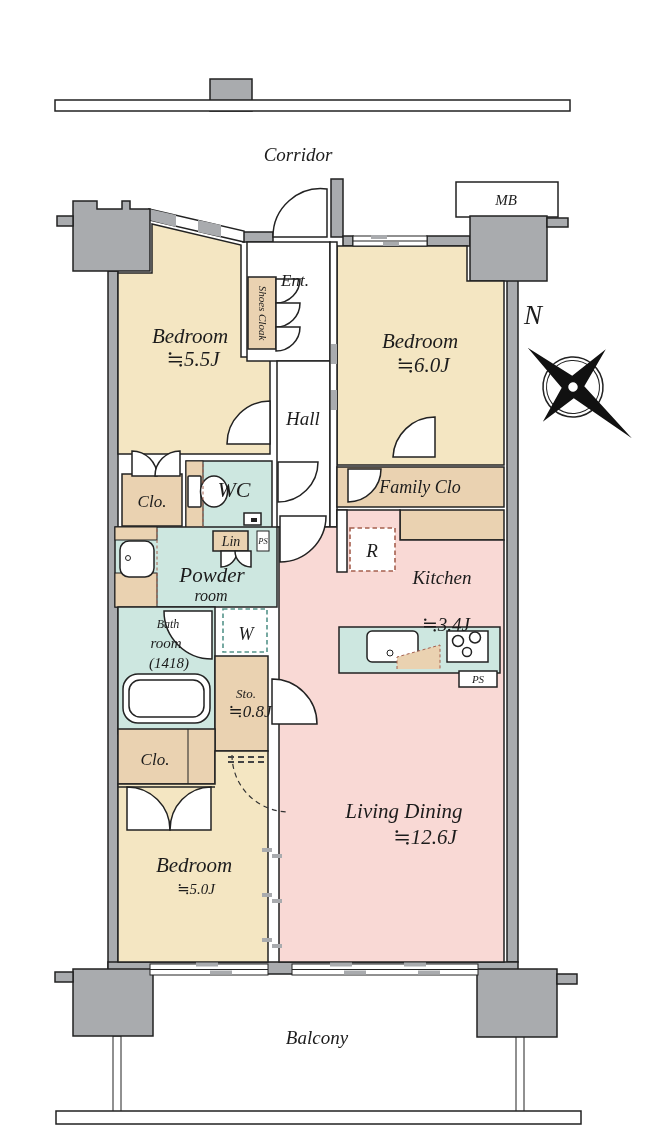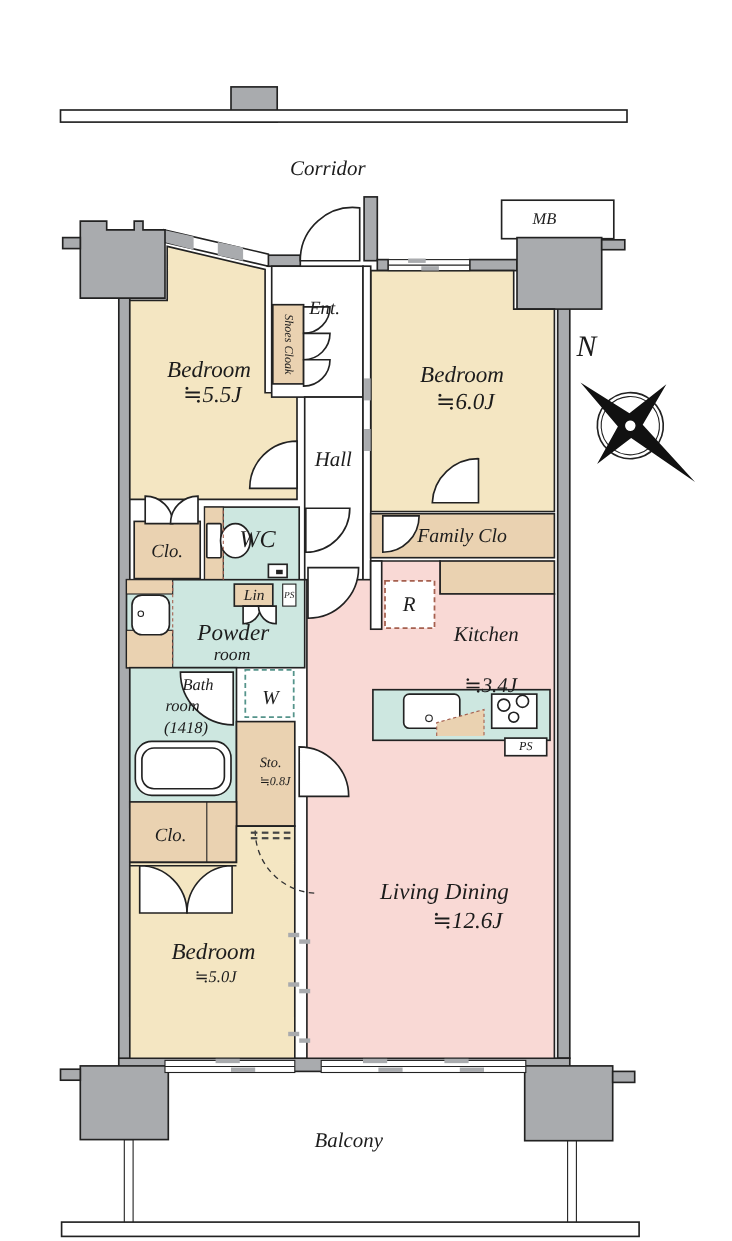--- a/index.html
+++ b/index.html
@@ -188,45 +188,45 @@
   <g transform="rotate(-49 573 363)">
     <circle cx="573" cy="363" r="30" class="nofill s"></circle>
     <circle cx="573" cy="363" r="26.5" class="nofill s-thin"></circle>
     <path d="M573,337 L575.5,359 L597,363 L575.5,367 L573,389 L570.5,367 L549,363 L570.5,359 Z" fill="#777"></path>
     <path d="M573,303 L581,355 L623,363 L581,371 L573,441 L565,371 L527,363 L565,355 Z" fill="#111"></path>
     <circle cx="573" cy="363" r="5.5" fill="#fff" stroke="#111" stroke-width="1.5"></circle>
   </g>
 </svg>
 
   <div class="lbl" style="left:298px;top:130px;font-size:19px">Corridor</div>
-  <div class="lbl" style="left:495px;top:176px;font-size:15px">MB</div>
+  <div class="lbl" style="left:506px;top:176px;font-size:15px">MB</div>
   <div class="lbl" style="left:295px;top:256px;font-size:17px">Ent.</div>
   <div class="lbl rot" style="left:262px;top:289px;font-size:11px">Shoes Cloak</div>
   <div class="lbl" style="left:190px;top:312px;font-size:21px">Bedroom</div>
   <div class="lbl" style="left:193px;top:335px;font-size:21px">≒5.5J</div>
   <div class="lbl" style="left:420px;top:317px;font-size:21px">Bedroom</div>
   <div class="lbl" style="left:423px;top:341px;font-size:21px">≒6.0J</div>
   <div class="lbl" style="left:303px;top:394px;font-size:19px">Hall</div>
   <div class="lbl" style="left:533px;top:291px;font-size:27px">N</div>
   <div class="lbl" style="left:234px;top:466px;font-size:22px">WC</div>
   <div class="lbl" style="left:152px;top:477px;font-size:17px">Clo.</div>
   <div class="lbl" style="left:420px;top:463px;font-size:18px">Family Clo</div>
   <div class="lbl" style="left:231px;top:518px;font-size:14px">Lin</div>
   <div class="lbl" style="left:263px;top:517px;font-size:8.5px">PS</div>
   <div class="lbl" style="left:212px;top:551px;font-size:21px">Powder</div>
   <div class="lbl" style="left:211px;top:572px;font-size:16px">room</div>
   <div class="lbl" style="left:372px;top:526px;font-size:19px">R</div>
   <div class="lbl" style="left:442px;top:553px;font-size:19px">Kitchen</div>
   <div class="lbl" style="left:446px;top:600px;font-size:19px">≒3.4J</div>
-  <div class="lbl" style="left:180px;top:600px;font-size:15px">Bath</div>
+  <div class="lbl" style="left:168px;top:600px;font-size:12px">Bath</div>
   <div class="lbl" style="left:166px;top:619px;font-size:15px">room</div>
   <div class="lbl" style="left:169px;top:639px;font-size:15px">(1418)</div>
   <div class="lbl" style="left:246px;top:610px;font-size:18px">W</div>
   <div class="lbl" style="left:246px;top:669px;font-size:13px">Sto.</div>
-  <div class="lbl" style="left:250px;top:687px;font-size:11px">≒0.8J</div>
+  <div class="lbl" style="left:250px;top:687px;font-size:17px">≒0.8J</div>
   <div class="lbl" style="left:155px;top:735px;font-size:17px">Clo.</div>
   <div class="lbl" style="left:194px;top:841px;font-size:21px">Bedroom</div>
   <div class="lbl" style="left:196px;top:865px;font-size:15px">≒5.0J</div>
   <div class="lbl" style="left:404px;top:787px;font-size:21px">Living Dining</div>
   <div class="lbl" style="left:425px;top:813px;font-size:21px">≒12.6J</div>
   <div class="lbl" style="left:478px;top:655px;font-size:11px">PS</div>
   <div class="lbl" style="left:317px;top:1013px;font-size:19px">Balcony</div>
 </div>
 
 </body></html>

